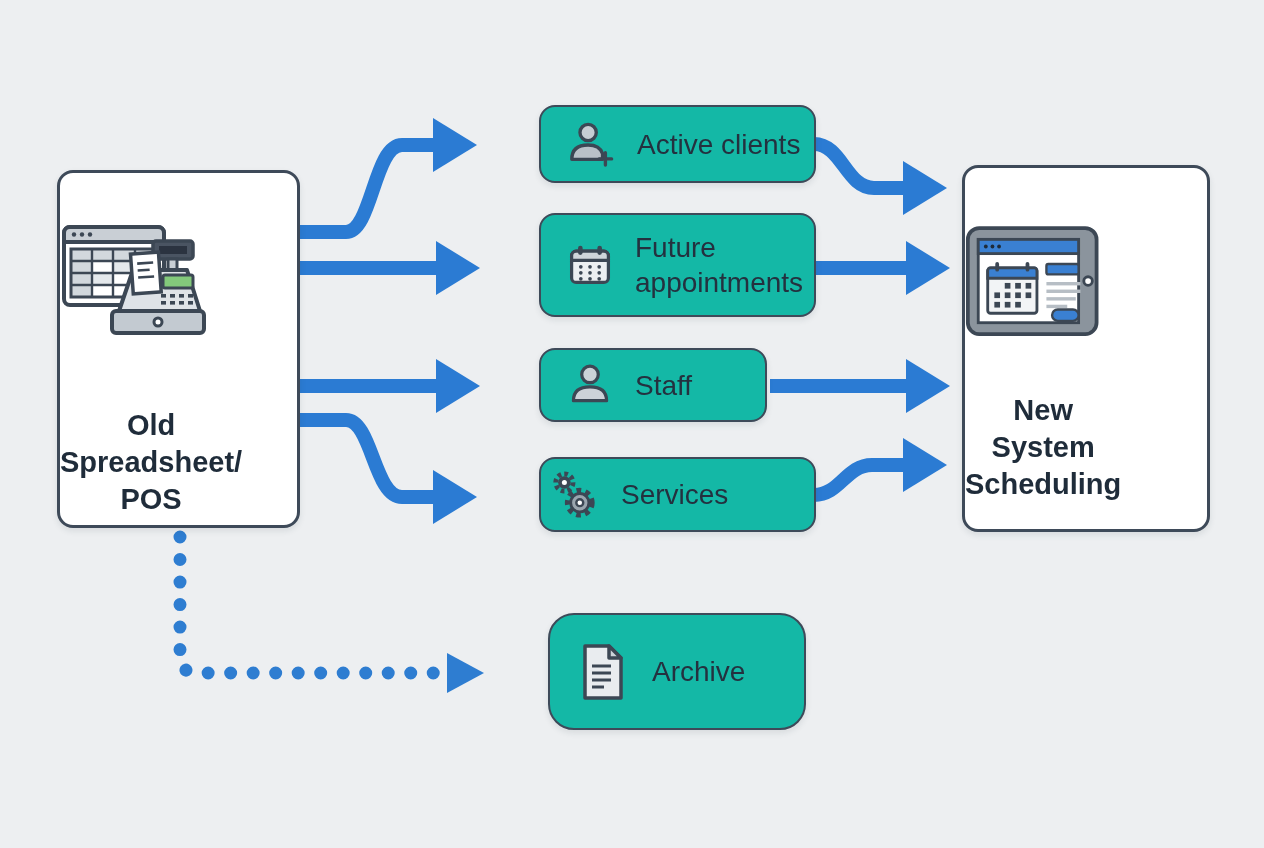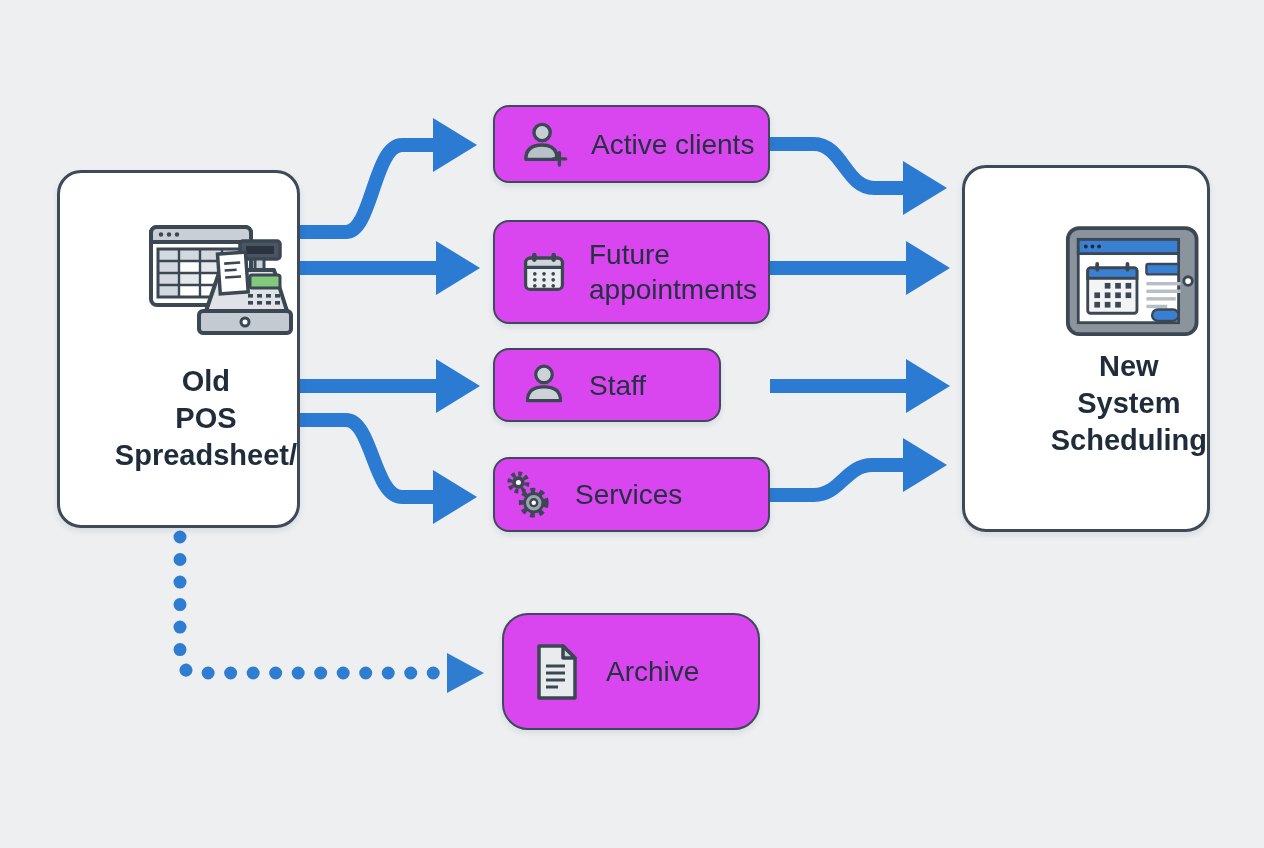--- a/index.html
+++ b/index.html
@@ -9,40 +9,41 @@
     background:#edeff1;
     overflow:hidden;
     font-family:"Liberation Sans", sans-serif;
   }
   .arrows{position:absolute;left:0;top:0;width:1264px;height:848px;}
 
   .node{
     position:absolute;
     background:#ffffff;
     border:3px solid #3e4a59;
-    border-radius:24px;
+    border-radius:16px;
     box-shadow:0 3px 6px rgba(30,45,62,0.10);
     box-sizing:border-box;
-    display:flex;flex-direction:column;align-items:flex-end;
+    display:flex;flex-direction:column;align-items:flex-start;gap:44px;
   }
   .node-title{
     font-size:29px;font-weight:700;color:#1f2c3a;
     line-height:37px;text-align:center;
   }
   .node-title span{display:block;}
 
   .item{
     position:absolute;
-    background:#d946ef;
+    background:#14b8a6;
     border:2.5px solid #3e4a59;
     border-radius:16px;
     box-shadow:0 3px 6px rgba(30,45,62,0.10);
     box-sizing:border-box;
     display:flex;align-items:center;
     padding-left:26px;
+    margin-left:46px;
   }
   .item .icon{flex:0 0 auto;margin-right:22px;display:flex;}
   .item .label{
     font-size:28px;color:#24313f;line-height:35px;font-weight:400;
   }
   .archive{border-radius:26px;}
 </style>
 </head>
 <body>
 
@@ -105,22 +106,22 @@
         <rect x="101" y="84" width="5" height="3.6"></rect>
           <rect x="110" y="84" width="5" height="3.6"></rect>
           <rect x="119" y="84" width="5" height="3.6"></rect>
           <rect x="128" y="84" width="5" height="3.6"></rect>
       </g>
       <rect x="52" y="94" width="92" height="22" rx="4" fill="#c3cad1" stroke="#3c4754" stroke-width="4"></rect>
       <circle cx="98" cy="105" r="4" fill="#ffffff" stroke="#3c4754" stroke-width="3"></circle>
     </svg>
     <div class="node-title" style="margin-top:18px;">
       <span>Old</span>
+      <span>Spreadsheet/</span>
       <span>POS</span>
-      <span>Spreadsheet/</span>
     </div>
   </div>
 
   <div class="node" style="left:962px;top:165px;width:248px;height:367px;">
     <svg width="142" height="116" viewBox="0 0 150 122" style="margin-top:56px;">
       <rect x="3" y="4" width="136" height="112" rx="12" fill="#8b949d" stroke="#3c4754" stroke-width="4"></rect>
       <rect x="14" y="16" width="106" height="88" fill="#ffffff" stroke="#3c4754" stroke-width="3"></rect>
       <rect x="14" y="16" width="106" height="15" fill="#3a80d2" stroke="#3c4754" stroke-width="3"></rect>
       <circle cx="22" cy="23.5" r="2" fill="#1e2b3a"></circle>
       <circle cx="29" cy="23.5" r="2" fill="#1e2b3a"></circle>
@@ -162,21 +163,21 @@
     <span class="icon">
       <svg width="48" height="48" viewBox="0 0 50 50">
         <circle cx="22" cy="13" r="8.5" fill="#c6cdd3" stroke="#3c4754" stroke-width="3.5"></circle>
         <path d="M5,41 C5,30 12,26 22,26 C30,26 35,29 37,35 L37,41 Z" fill="#b9c1c8" stroke="#3c4754" stroke-width="3.5" stroke-linejoin="round"></path>
         <path d="M40,34 V47 M33.5,40.5 H46.5" stroke="#3c4754" stroke-width="3.5" stroke-linecap="round"></path>
       </svg>
     </span>
     <span class="label">Active clients</span>
   </div>
 
-  <div class="item" style="left:493px;top:220px;width:277px;height:104px;">
+  <div class="item" style="left:493px;top:213px;width:277px;height:104px;">
     <span class="icon">
       <svg width="46" height="46" viewBox="0 0 50 50">
         <rect x="5" y="10" width="40" height="34" rx="5" fill="#eceff1" stroke="#3c4754" stroke-width="3.5"></rect>
         <path d="M5,15 a5,5 0 0 1 5,-5 h30 a5,5 0 0 1 5,5 v5 h-40 z" fill="#cfd5da" stroke="#3c4754" stroke-width="3.5"></path>
         <rect x="12" y="4" width="5" height="10" rx="2.5" fill="#3c4754"></rect>
         <rect x="33" y="4" width="5" height="10" rx="2.5" fill="#3c4754"></rect>
         <g fill="#3c4754">
           <circle cx="15" cy="27" r="2"></circle>
             <circle cx="25" cy="27" r="2"></circle>
             <circle cx="35" cy="27" r="2"></circle>

